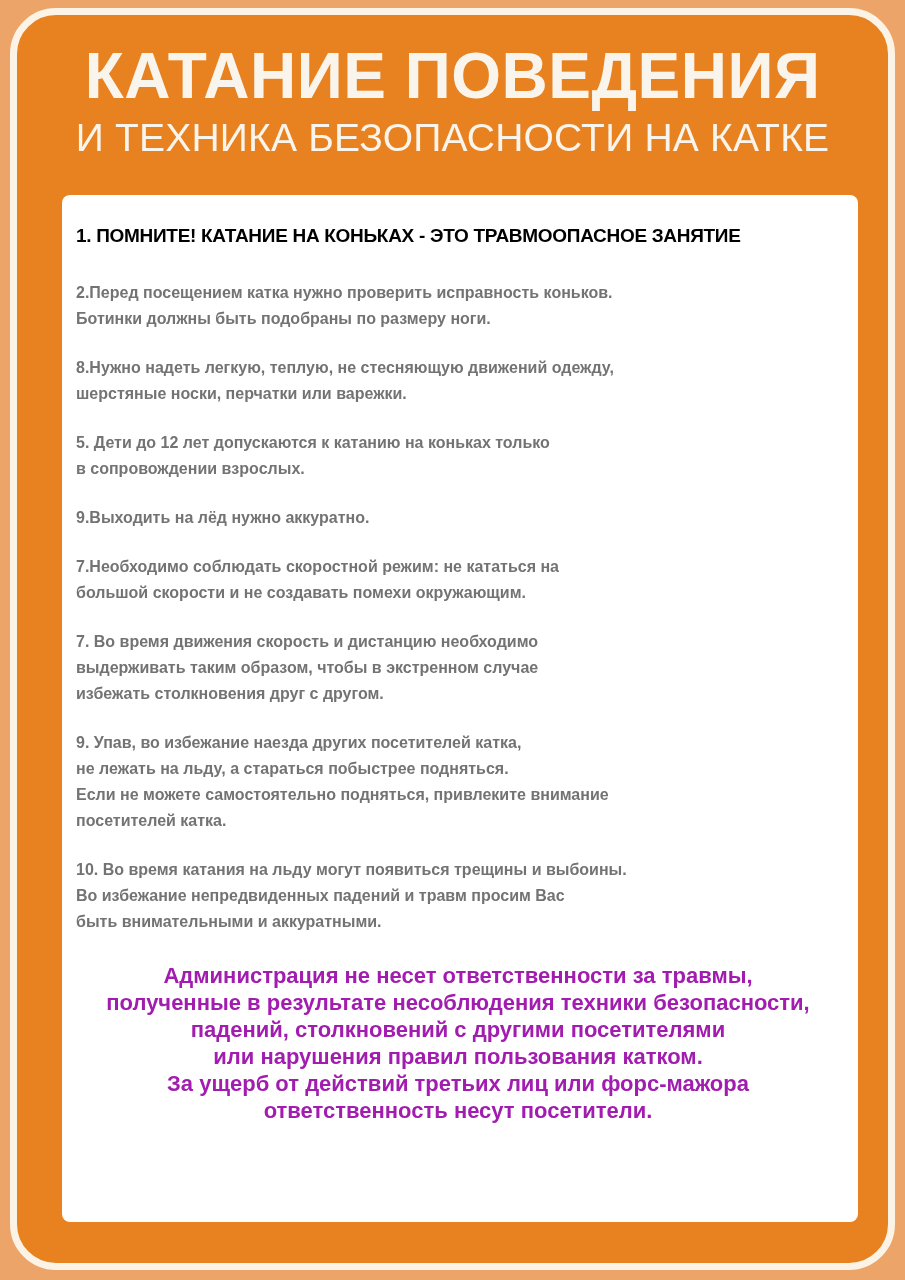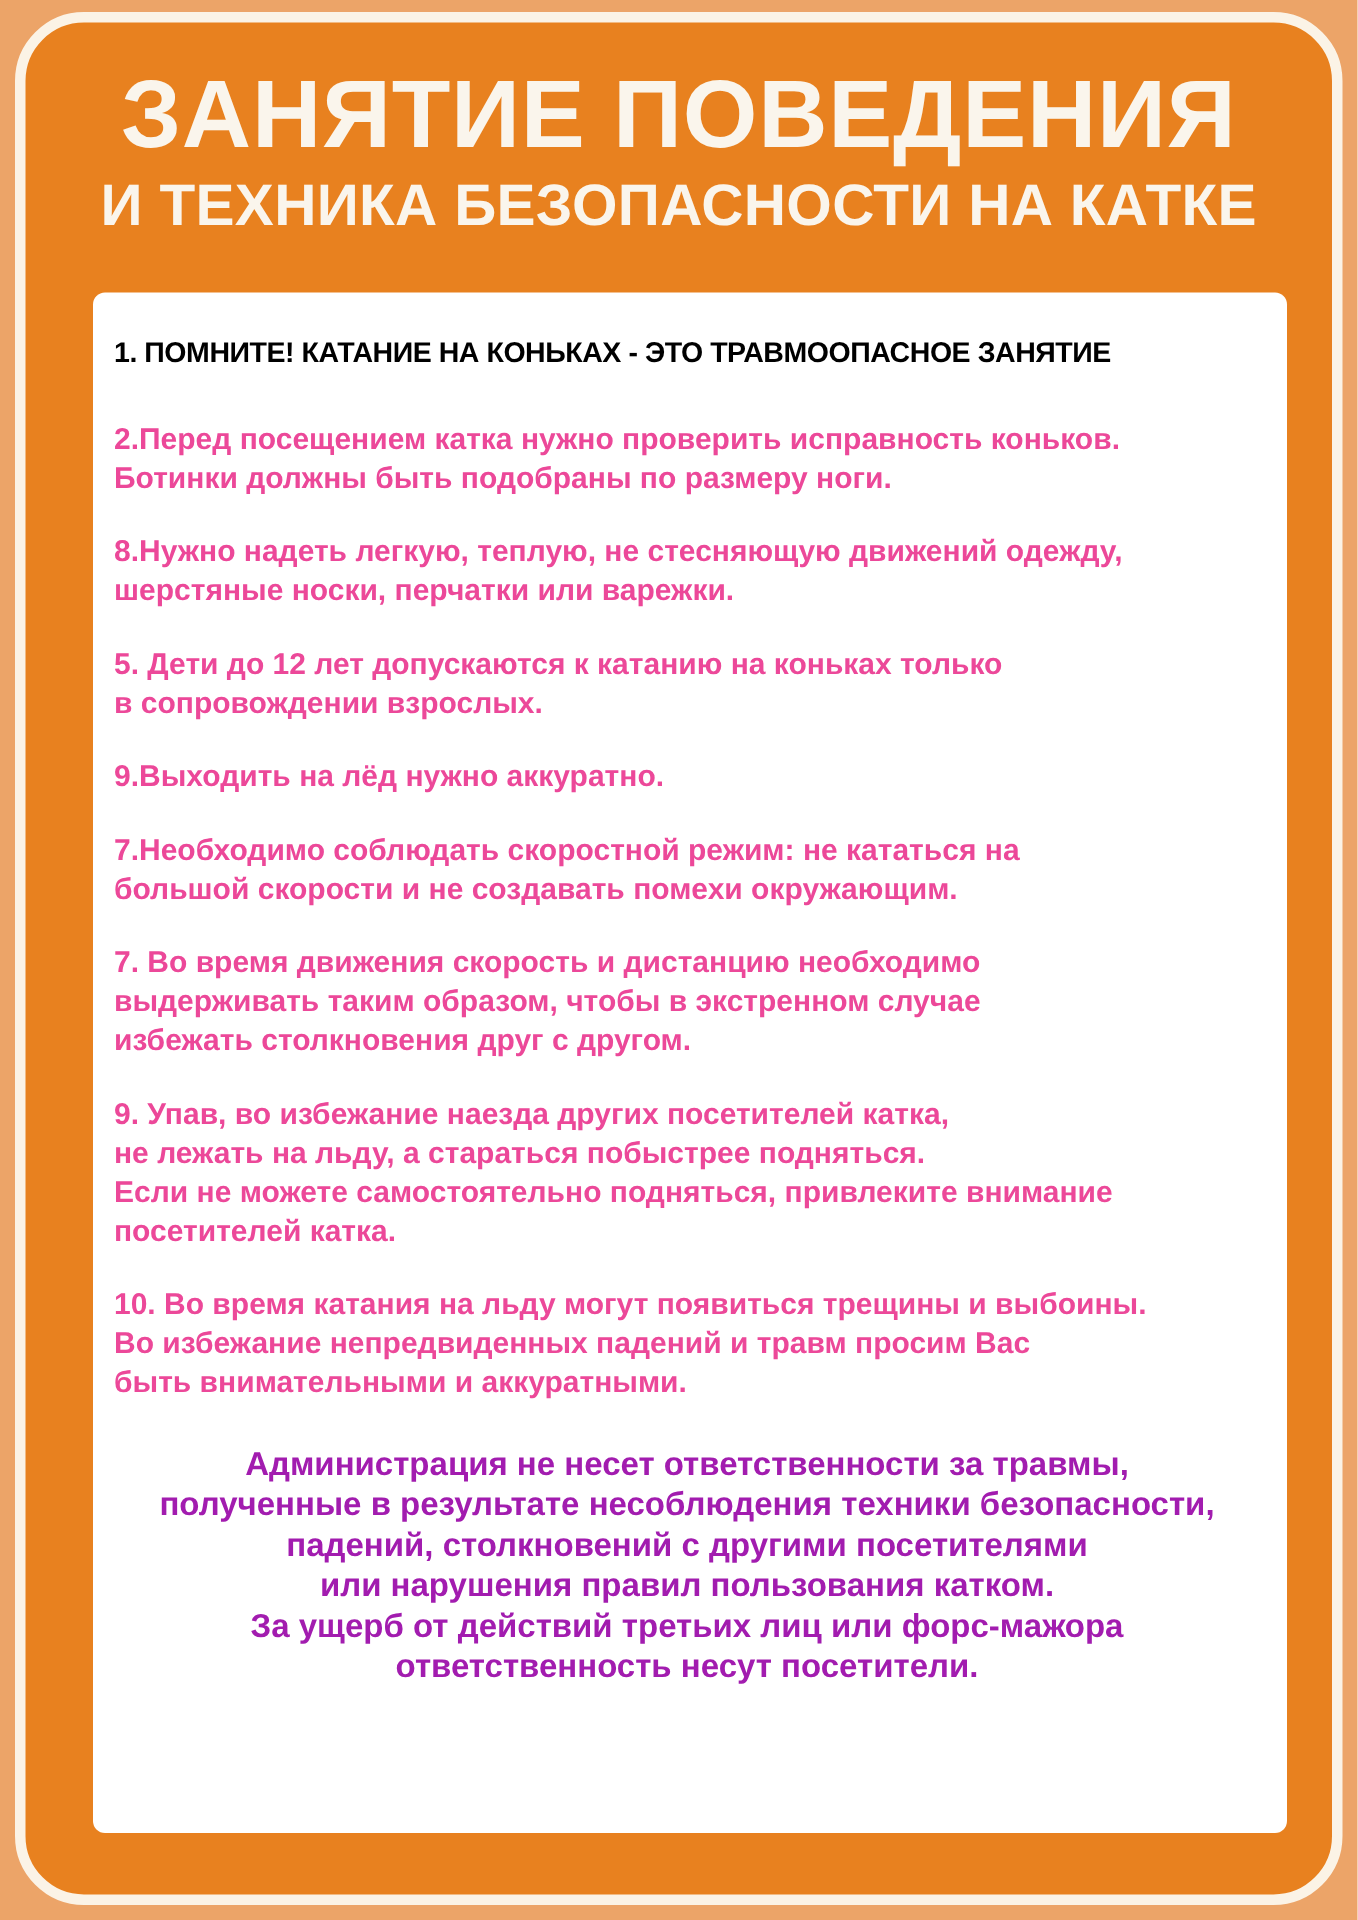--- a/index.html
+++ b/index.html
@@ -35,38 +35,38 @@
     margin: 0;
     font-size: 64px;
     line-height: 1.1;
     font-weight: 800;
     letter-spacing: 0.5px;
   }
   .title-line2 {
     margin: 6px 0 0 0;
     font-size: 39px;
     line-height: 1.1;
-    font-weight: 700;
+    font-weight: 400;
     letter-spacing: 0.2px;
   }
   .panel {
     position: absolute;
     left: 45px;
     top: 180px;
     width: 796px;
     height: 1027px;
     box-sizing: border-box;
     background: #FFFFFF;
     border-radius: 8px;
     padding: 28px 18px 0 14px;
   }
   .rule {
-    color: #ec4899;
+    color: #737373;
     font-weight: bold;
-    font-size: 20px;
+    font-size: 16px;
     line-height: 26px;
     white-space: pre-line;
     margin: 0 0 23px 0;
   }
   .rule-heading {
     font-size: 19px;
     letter-spacing: -0.3px;
     margin-bottom: 31px;
     color: #000000;
   }
@@ -78,21 +78,21 @@
     white-space: pre-line;
     text-align: center;
     margin: 27px 0 0 0;
   }
 </style>
 </head>
 <body>
 
 <div class="frame">
   <header class="header">
-    <h1 class="title-line1">ЗАНЯТИЕ ПОВЕДЕНИЯ</h1>
+    <h1 class="title-line1">КАТАНИЕ ПОВЕДЕНИЯ</h1>
     <h2 class="title-line2">И ТЕХНИКА БЕЗОПАСНОСТИ НА КАТКЕ</h2>
   </header>
 
   <section class="panel">
     <p class="rule rule-heading">1. ПОМНИТЕ! КАТАНИЕ НА КОНЬКАХ - ЭТО ТРАВМООПАСНОЕ ЗАНЯТИЕ</p>
     <p class="rule">2.Перед посещением катка нужно проверить исправность коньков.
 Ботинки должны быть подобраны по размеру ноги.</p>
     <p class="rule">8.Нужно надеть легкую, теплую, не стесняющую движений одежду,
 шерстяные носки, перчатки или варежки.</p>
     <p class="rule">5. Дети до 12 лет допускаются к катанию на коньках только

